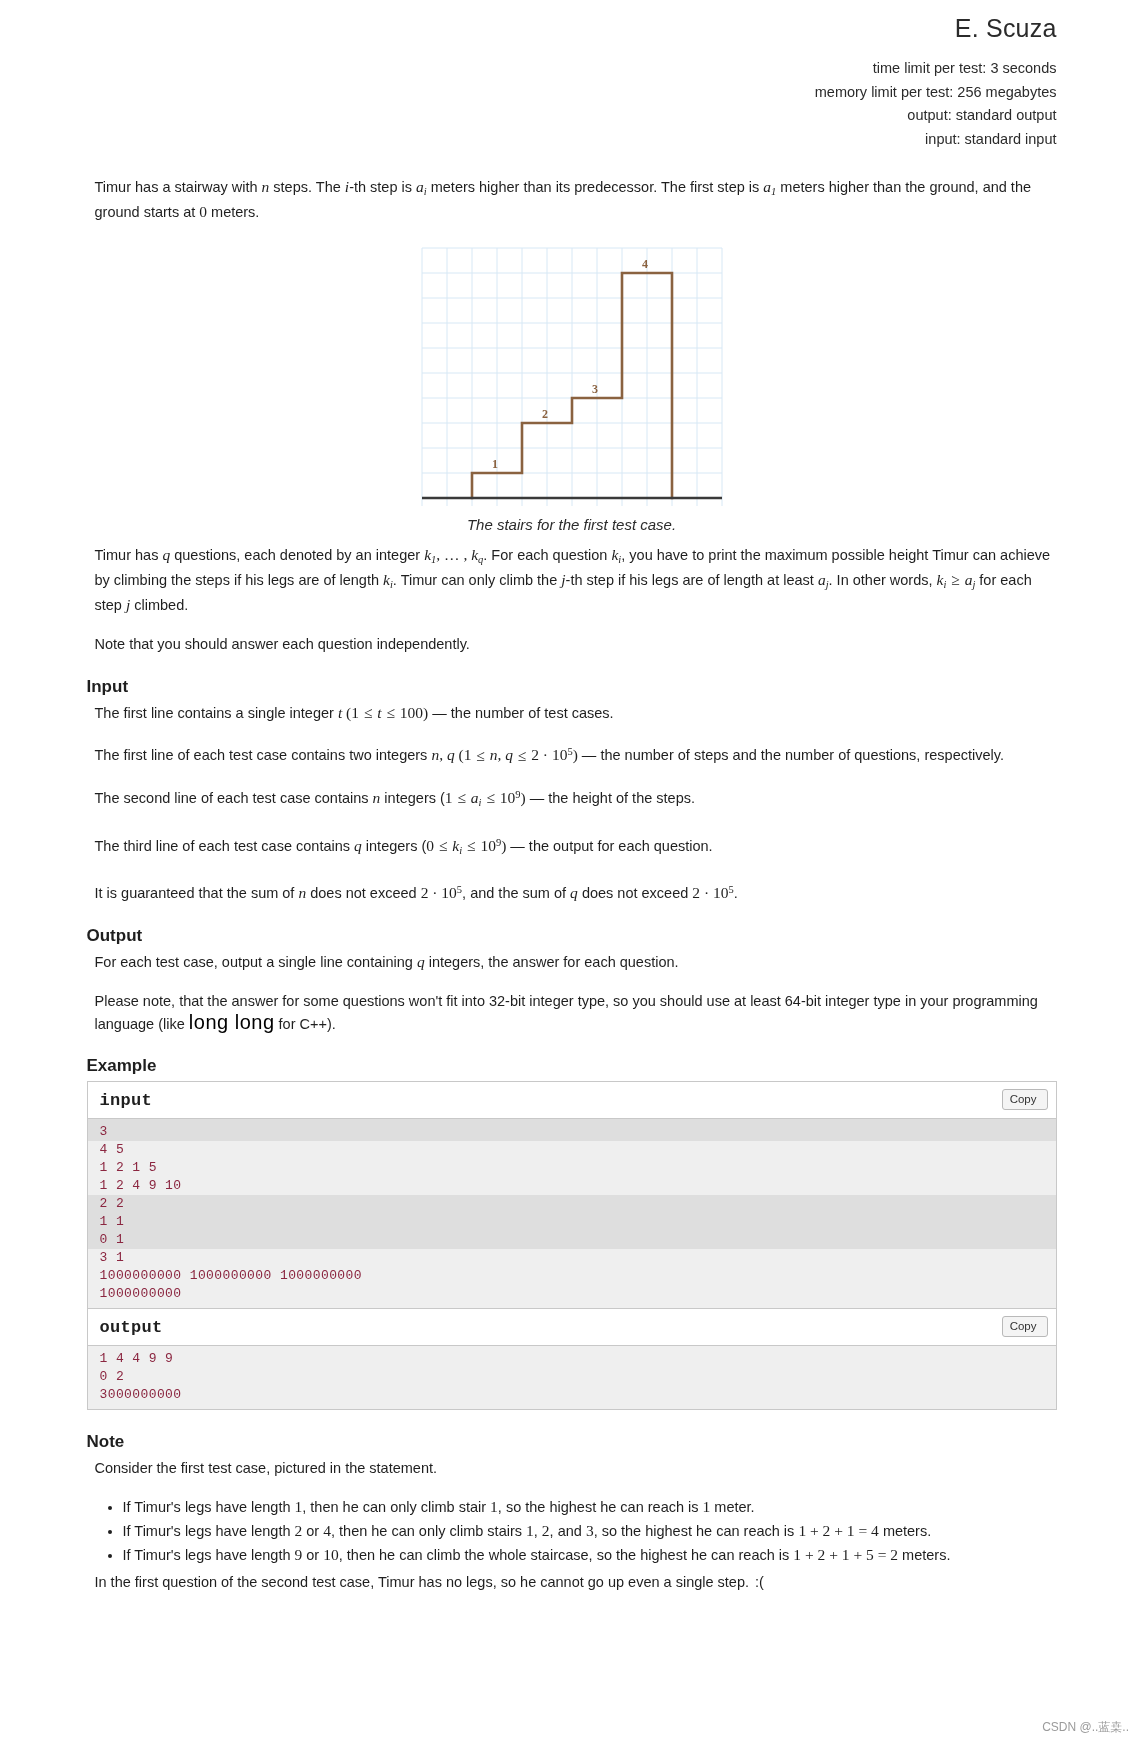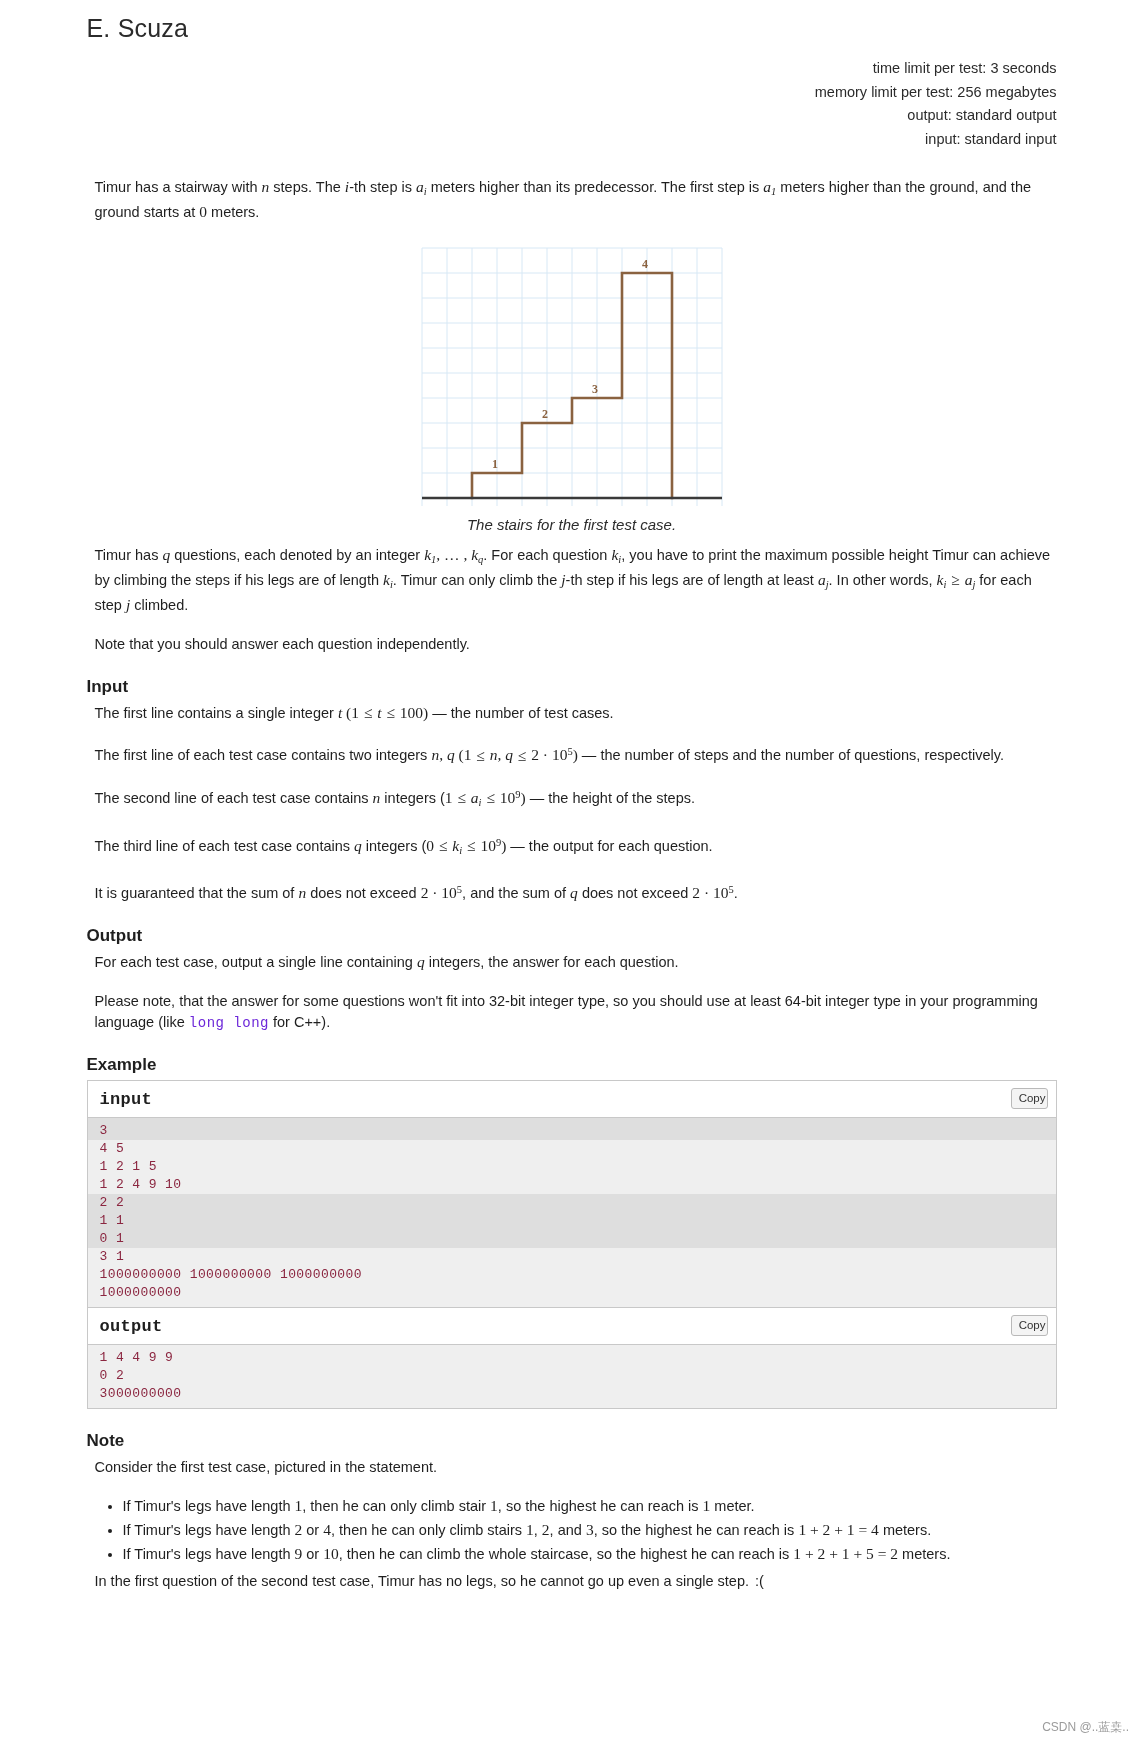--- a/index.html
+++ b/index.html
@@ -17,21 +17,21 @@
     overflow: hidden;
   }
   .page {
     width: 970px;
     margin: 0 auto;
     padding-top: 6px;
   }
 
   
   .problem-title {
-    text-align: left;
+    text-align: right;
     font-size: 25px;
     font-weight: 400;
     color: #2b2b2b;
     margin: 8px 0 14px 0;
     letter-spacing: 0.2px;
   }
   .limits {
     text-align: right;
     font-size: 14.5px;
     line-height: 23.5px;
@@ -61,24 +61,24 @@
     font-size: 10.5px;
     vertical-align: -0.25em;
   }
   sup.mp {
     font-family: "Liberation Serif", serif;
     font-style: normal;
     font-size: 10.5px;
     vertical-align: 0.5em;
   }
   code.tt {
-    font-family: Liberation Mono, monospace;
-    font-size: 14px;
+    font-family: Liberation Sans, sans-serif;
+    font-size: 20px;
     letter-spacing: 0.5px;
-    color: #6d28d9;
+    color: #000000;
   }
 
   
   .figure-wrap {
     text-align: center;
     margin: 14px 0 12px 0;
   }
   .figure-box {
     display: inline-block;
     position: relative;
@@ -125,21 +125,21 @@
   .copy-btn {
     position: absolute;
     right: 8px;
     top: 7px;
     font-size: 11.5px;
     font-family: "Liberation Sans", sans-serif;
     color: #333;
     background: #f4f4f4;
     border: 1px solid #b9b9b9;
     border-radius: 3px;
-    padding: 2px 1px 3px 7px;
+    padding: 2px 10px 3px 7px;
     cursor: pointer;
     line-height: 14px;
   }
   .sample-body {
     background: #efefef;
     padding: 0;
   }
   .sample-body .line {
     font-family: "Liberation Mono", monospace;
     font-size: 13px;

